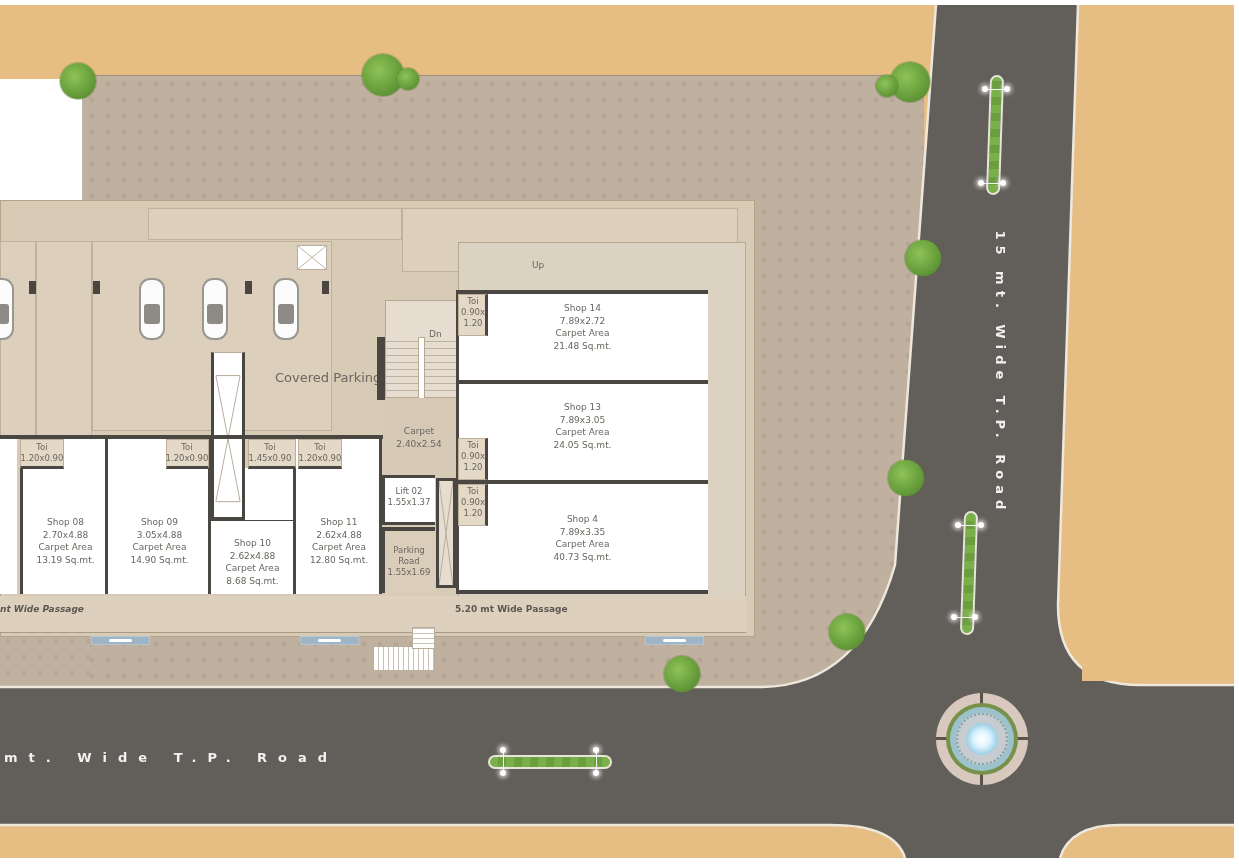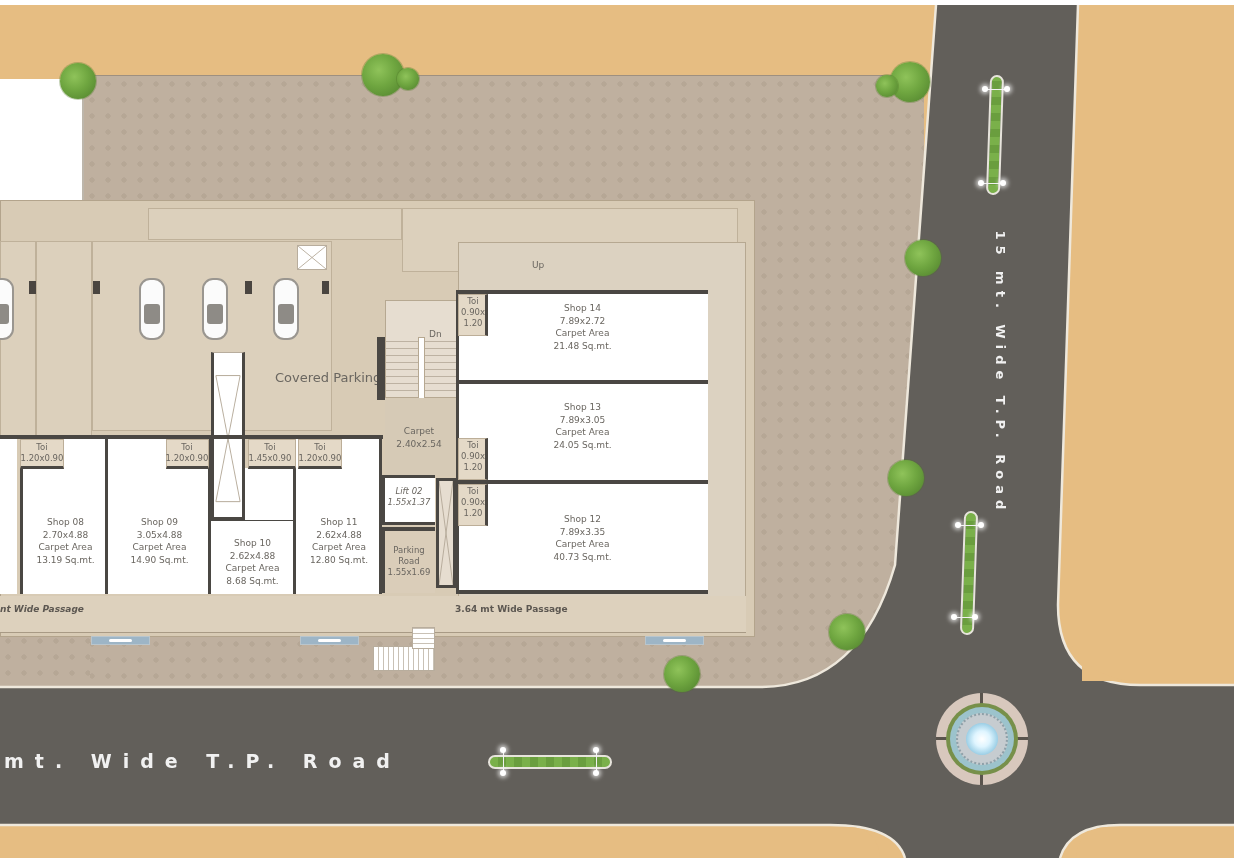--- a/index.html
+++ b/index.html
@@ -9,21 +9,21 @@
   .sand{background:#e6bd82;}
   .paving{background:#bfb09f;background-image:radial-gradient(rgba(170,155,138,.45) 22%,transparent 24%);background-size:16px 16px;}
   .slab{background:#d8cbb5;border:1px solid #b3a48c;box-sizing:border-box;}
   .slab2{background:#dcd0bc;border:1px solid #bfb19a;box-sizing:border-box;}
   .room{background:#ffffff;box-sizing:border-box;}
   .wall{background:#4a4743;}
   .toi{background:#e4d9c7;box-sizing:border-box;border:1px solid #bcae98;}
   .lbl{position:absolute;color:#6a6660;font-size:9px;line-height:12.5px;text-align:center;white-space:nowrap;}
   .lbl.small{font-size:8.5px;line-height:11px;}
   .lbl.bold{font-weight:bold;color:#5c5751;font-size:9px;}
-  .roadtext{position:absolute;color:#f1f1f1;font-weight:bold;font-size:19px;letter-spacing:11px;white-space:nowrap;}
+  .roadtext{position:absolute;color:#f1f1f1;font-weight:bold;font-size:13px;letter-spacing:11px;white-space:nowrap;}
   .tree{position:absolute;border-radius:50%;background:radial-gradient(circle at 40% 38%,#8fc35a 0%,#6fa640 45%,#5a8d33 80%,#4f7f2c 100%);box-shadow:0 0 0 1px rgba(80,120,40,.35);}
   .median{position:absolute;background:repeating-linear-gradient(90deg,#7ab04a 0 8px,#6a9e3e 8px 16px);border:2px solid #e7e4dc;box-sizing:border-box;border-radius:8px;}
   .median.v{background:repeating-linear-gradient(0deg,#7ab04a 0 8px,#6a9e3e 8px 16px);}
   .lamp{position:absolute;width:6px;height:6px;border-radius:50%;background:#fff;box-shadow:0 0 4px 2px rgba(255,255,255,.7);}
   .lampbar{position:absolute;background:#f1f1f1;}
   .car{position:absolute;width:26px;height:62px;border-radius:11px;background:#fbfbfb;border:2px solid #9a9690;box-sizing:border-box;}
   .car .glass{position:absolute;left:3px;top:24px;width:16px;height:20px;background:#8e8b86;border-radius:3px;}
   .col{position:absolute;width:7px;height:13px;background:#4a4540;}
   .stair-step{position:absolute;left:0;right:0;height:1px;background:#bdb2a2;}
   .cross{position:absolute;background:#ffffff;border:1px solid #b8ad9d;box-sizing:border-box;overflow:hidden;}
@@ -180,21 +180,21 @@
     <div class="abs" style="left:32px;top:36px;width:5px;height:60px;background:#fff;border:1px solid #b6a891;"></div>
   </div>
   <div class="wall abs" style="left:377px;top:332px;width:8px;height:63px;"></div>
   <div class="lbl" style="left:429px;top:323px;">Dn</div>
   <div class="lbl" style="left:397px;top:394px;">Up</div>
 
   <div class="abs" style="left:385px;top:393px;width:72px;height:78px;background:#d6cab6;"></div>
   <div class="lbl" style="left:385px;top:420px;width:68px;"><span>Carpet</span><br><span>2.40x2.54</span></div>
 
   <div class="room abs" style="left:382px;top:470px;width:53px;height:50px;border:3px solid #4a4743;border-right:none;"></div>
-  <div class="lbl small" style="left:384px;top:481px;width:50px;font-style:italic;"><span>Lift 02</span><br><span>1.55x1.37</span></div>
+  <div class="lbl small" style="left:384px;top:481px;width:50px;"><span>Lift 02</span><br><span>1.55x1.37</span></div>
 
   <div class="abs" style="left:382px;top:522px;width:53px;height:66px;background:#dacdb9;border-left:3px solid #4a4743;border-top:4px solid #4a4743;box-sizing:border-box;"></div>
   <div class="lbl small" style="left:384px;top:540px;width:50px;"><span>Parking</span><br><span>Road</span><br><span>1.55x1.69</span></div>
 
   <div class="cross" style="left:436px;top:473px;width:20px;height:110px;background:#e6ddd0;border:3px solid #4a4743;">
     <svg viewBox="0 0 14 104" preserveAspectRatio="none">
         <line x1="0" y1="0" x2="14" y2="104" stroke="#b8ad9d"></line>
         <line x1="14" y1="0" x2="0" y2="104" stroke="#b8ad9d"></line>
       </svg>
   </div>
@@ -209,25 +209,25 @@
 
   <div class="toi abs" style="left:458px;top:289px;width:30px;height:42px;border-right:3px solid #4a4743;"></div>
   <div class="toi abs" style="left:458px;top:433px;width:30px;height:42px;border-right:3px solid #4a4743;"></div>
   <div class="toi abs" style="left:458px;top:479px;width:30px;height:42px;border-right:3px solid #4a4743;"></div>
   <div class="lbl small" style="left:458px;top:291px;width:30px;"><span>Toi</span><br><span>0.90x</span><br><span>1.20</span></div>
   <div class="lbl small" style="left:458px;top:435px;width:30px;"><span>Toi</span><br><span>0.90x</span><br><span>1.20</span></div>
   <div class="lbl small" style="left:458px;top:481px;width:30px;"><span>Toi</span><br><span>0.90x</span><br><span>1.20</span></div>
 
   <div class="lbl" style="left:490px;top:297px;width:185px;"><span>Shop 14</span><br><span>7.89x2.72</span><br><span>Carpet Area</span><br><span>21.48 Sq.mt.</span></div>
   <div class="lbl" style="left:490px;top:396px;width:185px;"><span>Shop 13</span><br><span>7.89x3.05</span><br><span>Carpet Area</span><br><span>24.05 Sq.mt.</span></div>
-  <div class="lbl" style="left:490px;top:508px;width:185px;"><span>Shop 12</span><br><span>7.89x3.35</span><br><span>Carpet Area</span><br><span>40.73 Sq.mt.</span></div>
+  <div class="lbl" style="left:490px;top:508px;width:185px;"><span>Shop 4</span><br><span>7.89x3.35</span><br><span>Carpet Area</span><br><span>40.73 Sq.mt.</span></div>
 
   <div class="abs" style="left:0;top:591px;width:746px;height:36px;background:#ddd1bd;border-bottom:1px solid #a89a85;"></div>
   <div class="lbl bold" style="left:0;top:598px;font-style:italic;">nt Wide Passage</div>
-  <div class="lbl bold" style="left:455px;top:598px;">3.64 mt Wide Passage</div>
+  <div class="lbl bold" style="left:455px;top:598px;">5.20 mt Wide Passage</div>
 
   <div class="window" style="left:91px;top:631px;width:59px;"></div>
   <div class="window" style="left:300px;top:631px;width:59px;"></div>
   <div class="window" style="left:645px;top:631px;width:59px;"></div>
 
   <div class="abs" style="left:373px;top:641px;width:62px;height:25px;background:repeating-linear-gradient(90deg,#fff 0 4px,#c9c1b5 4px 5px);border:1px solid #b8ad9d;box-sizing:border-box;"></div>
   <div class="abs" style="left:412px;top:622px;width:23px;height:22px;background:repeating-linear-gradient(0deg,#fff 0 4px,#c9c1b5 4px 5px);border:1px solid #b8ad9d;box-sizing:border-box;"></div>
 
   <div class="tree" style="left:60px;top:58px;width:36px;height:36px;"></div>
   <div class="tree" style="left:362px;top:49px;width:42px;height:42px;"></div>

